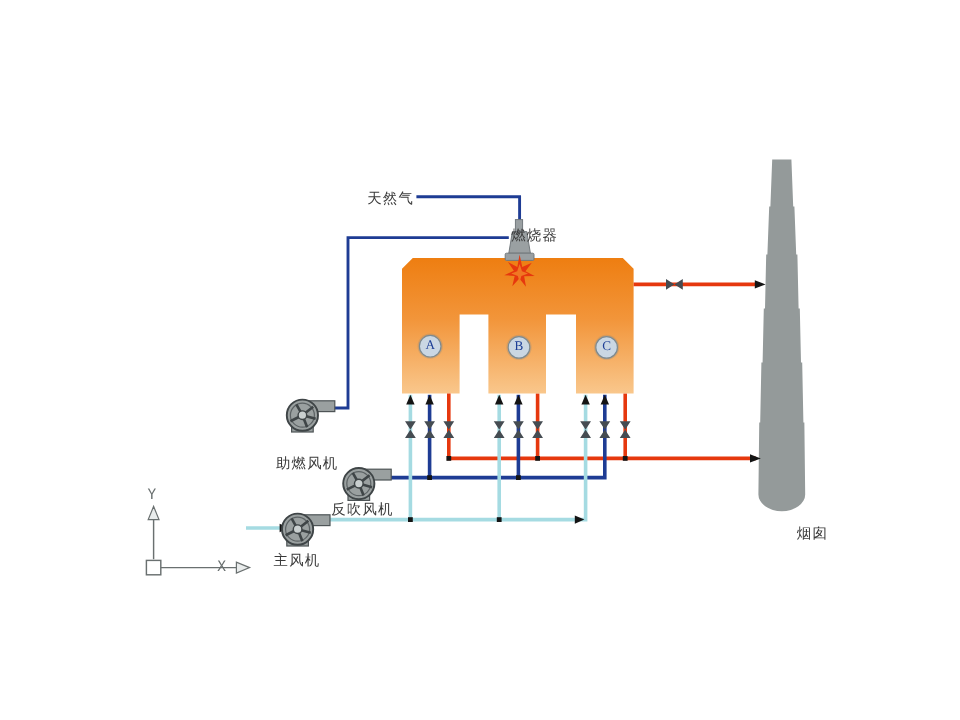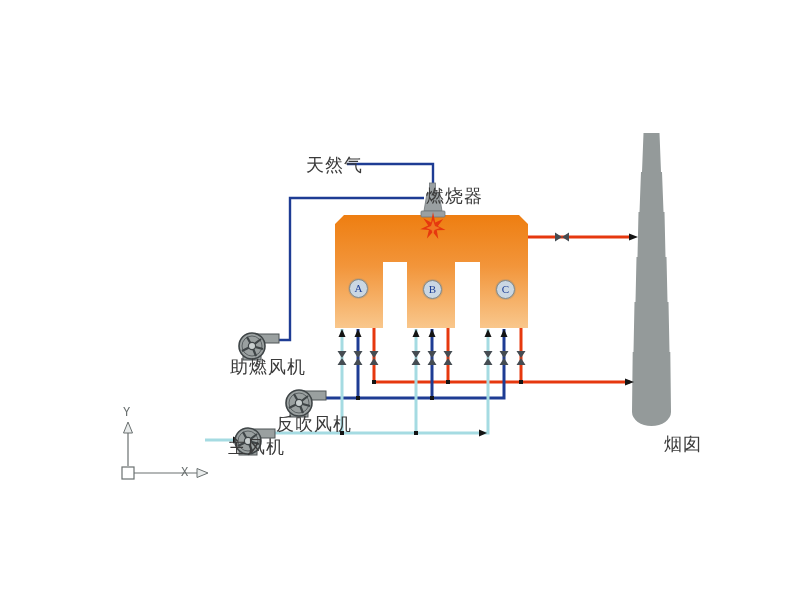--- a/index.html
+++ b/index.html
@@ -3,21 +3,21 @@
 <meta charset="utf-8">
 <style>
   html,body{margin:0;padding:0;background:#ffffff;}
   .stage{
     position:relative;width:800px;height:600px;overflow:hidden;
     background:#ffffff;
     font-family:"Liberation Sans","DejaVu Sans",sans-serif;
   }
   .stage svg{position:absolute;left:0;top:0;}
   .lbl{
-    position:absolute;font-size:18px;line-height:14px;color:var(--label_text);
+    position:absolute;font-size:12px;line-height:14px;color:var(--label_text);
     letter-spacing:1px;white-space:nowrap;
   }
   .axis-lbl{
     position:absolute;font-size:12px;line-height:13px;color:var(--axis_gray);
     font-family:"DejaVu Sans Mono","Liberation Mono",monospace;
   }
   .badge{
     position:absolute;width:17px;height:17px;border-radius:50%;
     background:var(--badge_fill);border:1px solid #7d8a90;
     color:var(--badge_text);font-family:"Liberation Serif","DejaVu Serif",serif;
@@ -158,23 +158,23 @@
       <path class="axis-line" d="M128,466 V433"></path>
       <polygon class="axis-arrow" points="123.5,433 132.5,433 128,422"></polygon>
       <path class="axis-line" d="M134,473 H197"></path>
       <polygon class="axis-arrow" points="197,468.5 197,477.5 208,473"></polygon>
       <rect x="122" y="467" width="12" height="12" fill="#ffffff" stroke="#6a7070" stroke-width="1.2"></rect>
     </g>
   </svg>
 
   <div class="lbl" style="left:306px;top:158px">天然气</div>
   <div class="lbl" style="left:426px;top:189px">燃烧器</div>
-  <div class="lbl" style="left:230px;top:360px">助燃风机</div>
+  <div class="lbl" style="left:230px;top:379px">助燃风机</div>
   <div class="lbl" style="left:276px;top:417px">反吹风机</div>
-  <div class="lbl" style="left:228px;top:440px">主风机</div>
+  <div class="lbl" style="left:228px;top:460px">主风机</div>
   <div class="lbl" style="left:664px;top:437px">烟囱</div>
   <div class="axis-lbl" style="left:123px;top:406px">Y</div>
   <div class="axis-lbl" style="left:181px;top:466px">X</div>
 
   <div class="badge" style="left:349px;top:279px">A</div>
   <div class="badge" style="left:423px;top:280px">B</div>
   <div class="badge" style="left:496px;top:280px">C</div>
 
 </div>
 

